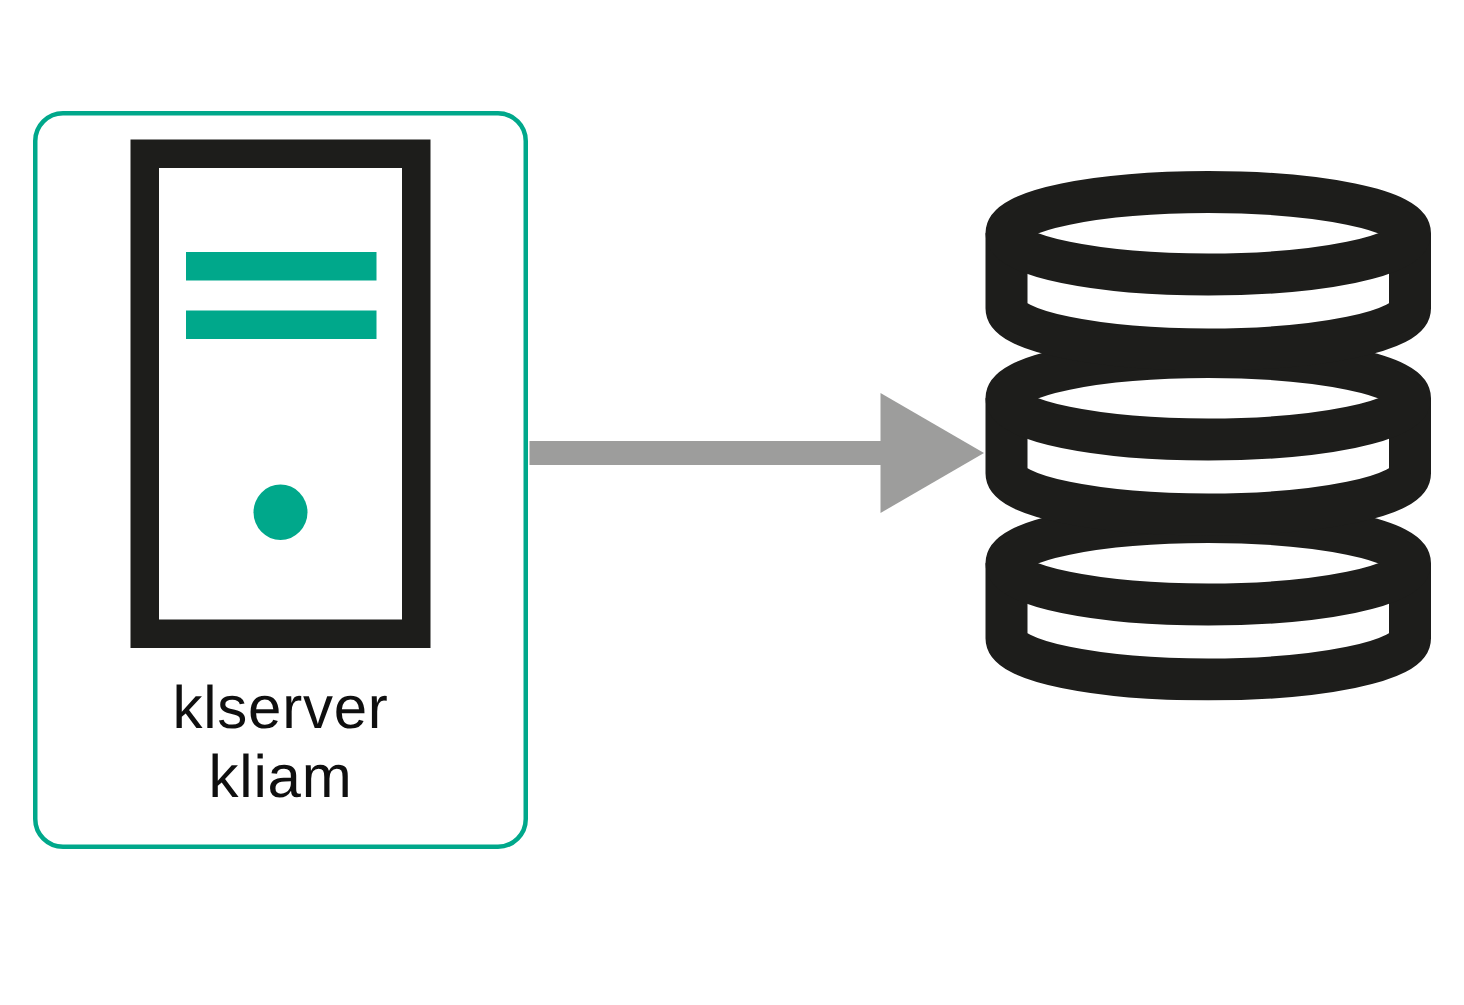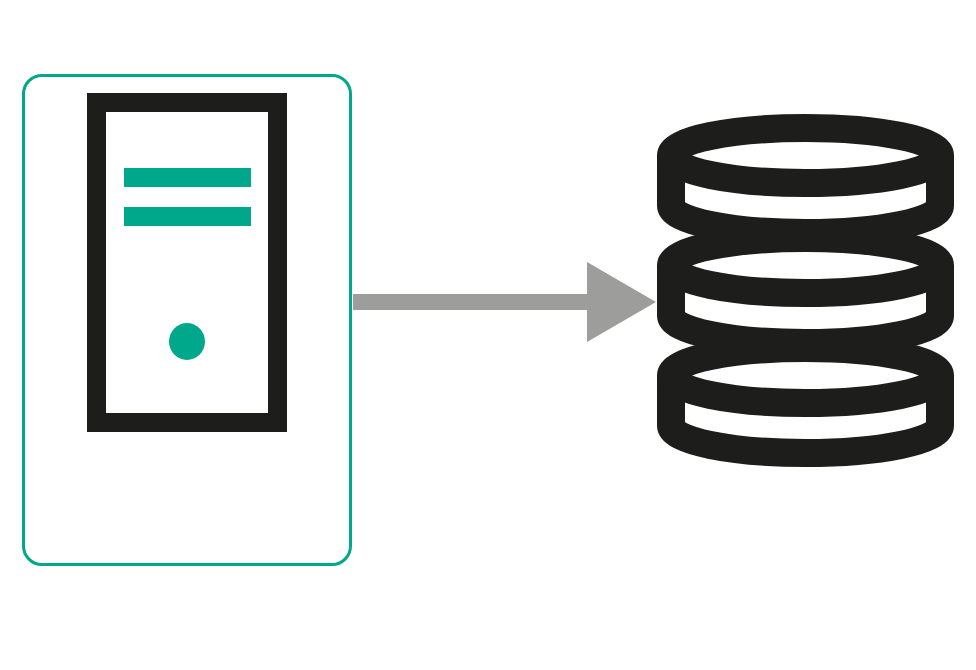--- a/index.html
+++ b/index.html
@@ -117,20 +117,22 @@
   <div class="node-box">
 
     <div class="server-rect">
       
     </div>
     <div class="server-bar bar1"></div>
     <div class="server-bar bar2"></div>
     <div class="server-dot"></div>
 
     <div class="node-label">
+      <div>klserver</div>
+      <div>kliam</div>
     </div>
   </div>
 
   <div>
     <div class="arrow-shaft"></div>
     <div class="arrow-head"></div>
   </div>
 
   <svg class="db-icon" viewBox="0 0 297 353" aria-hidden="true">
 

